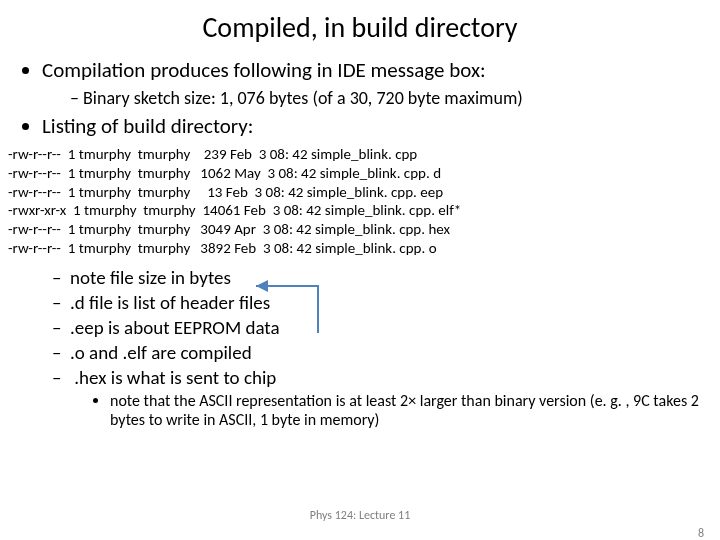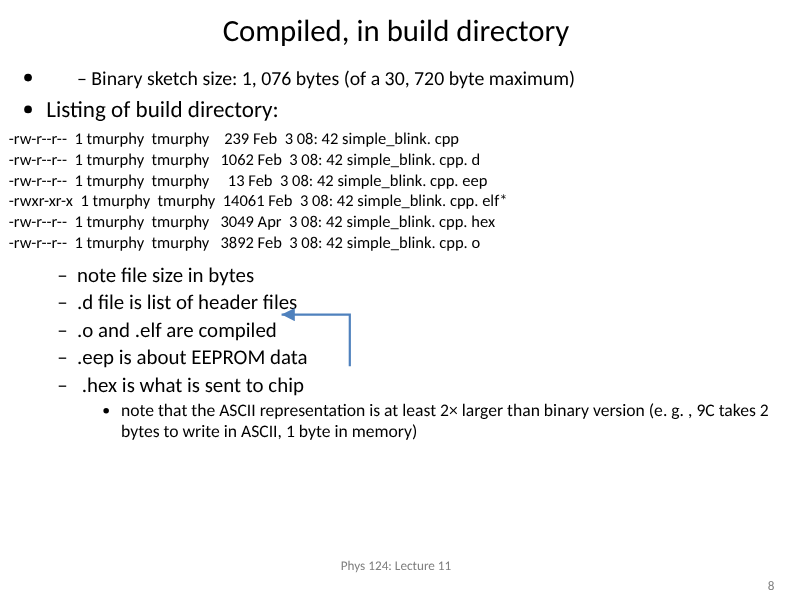--- a/index.html
+++ b/index.html
@@ -100,39 +100,40 @@
 </style>
 </head>
 <body>
 
 <div class="slide">
 
   <div class="title">Compiled, in build directory</div>
 
   <ul class="lvl1">
     <li>
+      <span>Compilation produces following in IDE message box:</span>
       <ul class="lvl2">
         <li>Binary sketch size: 1, 076 bytes (of a 30, 720 byte maximum)</li>
       </ul>
     </li>
     <li>Listing of build directory:</li>
   </ul>
 
   <div class="listing"><span>-rw-r--r--  1 tmurphy  tmurphy    239 Feb  3 08: 42 simple_blink. cpp</span>
-<span>-rw-r--r--  1 tmurphy  tmurphy   1062 Feb  3 08: 42 simple_blink. cpp. d</span>
+<span>-rw-r--r--  1 tmurphy  tmurphy   1062 May  3 08: 42 simple_blink. cpp. d</span>
 <span>-rw-r--r--  1 tmurphy  tmurphy     13 Feb  3 08: 42 simple_blink. cpp. eep</span>
 <span>-rwxr-xr-x  1 tmurphy  tmurphy  14061 Feb  3 08: 42 simple_blink. cpp. elf*</span>
 <span>-rw-r--r--  1 tmurphy  tmurphy   3049 Apr  3 08: 42 simple_blink. cpp. hex</span>
 <span>-rw-r--r--  1 tmurphy  tmurphy   3892 Feb  3 08: 42 simple_blink. cpp. o</span></div>
 
   <ul class="lvl2d" style="margin-left:70px;">
     <li>note file size in bytes</li>
     <li>.d file is list of header files</li>
+    <li>.eep is about EEPROM data</li>
     <li>.o and .elf are compiled</li>
-    <li>.eep is about EEPROM data</li>
     <li>
       <span>.hex is what is sent to chip</span>
       <ul class="lvl3">
         <li>note that the ASCII representation is at least 2× larger than binary version (e. g. , 9C takes 2 bytes to write in ASCII, 1 byte in memory)</li>
       </ul>
     </li>
   </ul>
 
   <svg class="arrow" style="left:248px; top:268px; width:80px; height:60px;">
     <defs>

